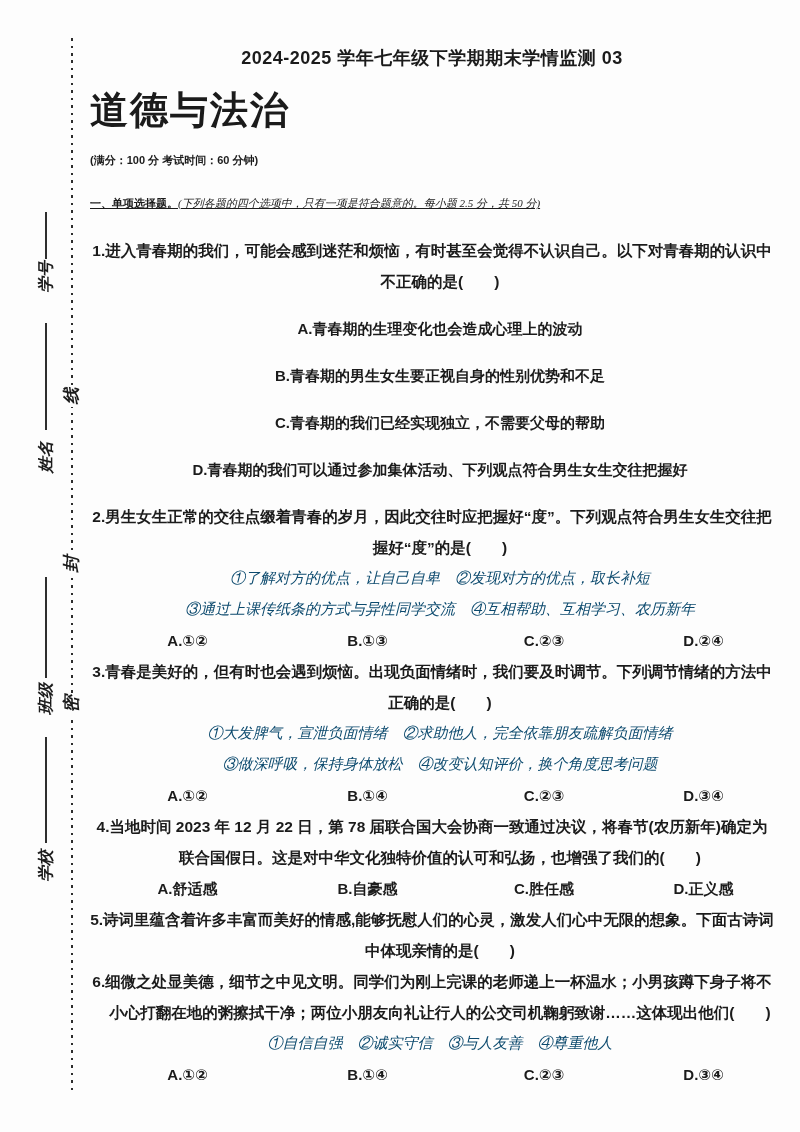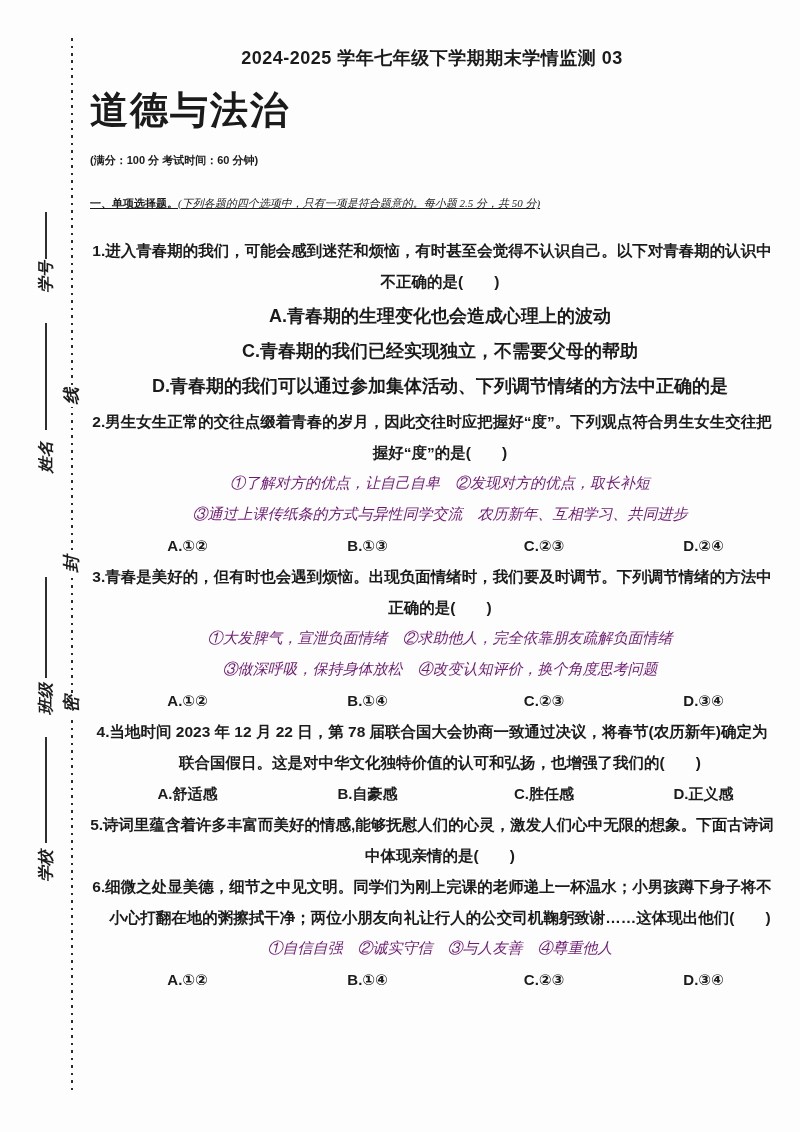--- a/index.html
+++ b/index.html
@@ -69,25 +69,25 @@
   #questions{margin:0;}
   .question{margin:0;text-align:center;}
   .stem{
     margin:0;padding-left:16px;text-indent:-16px;
     font-size:15.5px;font-weight:700;line-height:31px;
   }
   .subline{
     margin:0;padding-left:16px;
     font-size:15px;line-height:31px;
     font-family:"Liberation Serif","DejaVu Serif",serif;
-    font-style:italic;font-weight:500;color:#701a75;
+    font-style:italic;font-weight:500;color:#0c4a6e;
   }
   .ans-stacked{
-    margin:4px;padding-left:16px;
-    font-size:18px;font-weight:700;line-height:31px;
+    margin:16px;padding-left:16px;
+    font-size:15px;font-weight:700;line-height:31px;
   }
   .ans-row{
     display:grid;grid-template-columns:185px 175px 178px 1fr;
     padding-left:5px;font-size:15px;font-weight:700;line-height:31px;
   }
   .ans-2col{
     display:grid;grid-template-columns:348px 1fr;
     padding-left:17px;font-size:15px;line-height:31px;
     font-family:"Liberation Serif","DejaVu Serif",serif;
     font-style:italic;font-weight:600;
@@ -118,27 +118,28 @@
     <h1 class="title">2024-2025 学年七年级下学期期末学情监测 03</h1>
     <h2 class="subject">道德与法治</h2>
     <p class="meta">(满分：100 分  考试时间：60 分钟)</p>
 
     <p class="section-heading"><b>一、单项选择题。</b><span class="kai">(下列各题的四个选项中，只有一项是符合题意的。每小题 2.5 分，共 50 分)</span></p>
 
     <div id="questions">
         <div class="question">
           <p class="stem"><span>1.</span>进入青春期的我们，可能会感到迷茫和烦恼，有时甚至会觉得不认识自己。以下对青春期的认识中不正确的是(　　)</p>
           <p class="ans-stacked">A.青春期的生理变化也会造成心理上的波动</p>
+          <p class="ans-stacked">B.青春期的男生女生要正视自身的性别优势和不足</p>
           <p class="ans-stacked">C.青春期的我们已经实现独立，不需要父母的帮助</p>
-          <p class="ans-stacked">D.青春期的我们可以通过参加集体活动、下列调节情绪的方法中正确的是</p>
+          <p class="ans-stacked">D.青春期的我们可以通过参加集体活动、下列观点符合男生女生交往把握好</p>
         </div>
         <div class="question">
           <p class="stem"><span>2.</span>男生女生正常的交往点缀着青春的岁月，因此交往时应把握好“度”。下列观点符合男生女生交往把握好“度”的是(　　)</p>
           <p class="subline">①了解对方的优点，让自己自卑　②发现对方的优点，取长补短</p>
-          <p class="subline">③通过上课传纸条的方式与异性同学交流　农历新年、互相学习、共同进步</p>
+          <p class="subline">③通过上课传纸条的方式与异性同学交流　④互相帮助、互相学习、农历新年</p>
           <div class="ans-row">
             <span class="ans-item">A.①②</span>
             <span class="ans-item">B.①③</span>
             <span class="ans-item">C.②③</span>
             <span class="ans-item">D.②④</span>
           </div>
         </div>
         <div class="question">
           <p class="stem"><span>3.</span>青春是美好的，但有时也会遇到烦恼。出现负面情绪时，我们要及时调节。下列调节情绪的方法中正确的是(　　)</p>
           <p class="subline">①大发脾气，宣泄负面情绪　②求助他人，完全依靠朋友疏解负面情绪</p>

